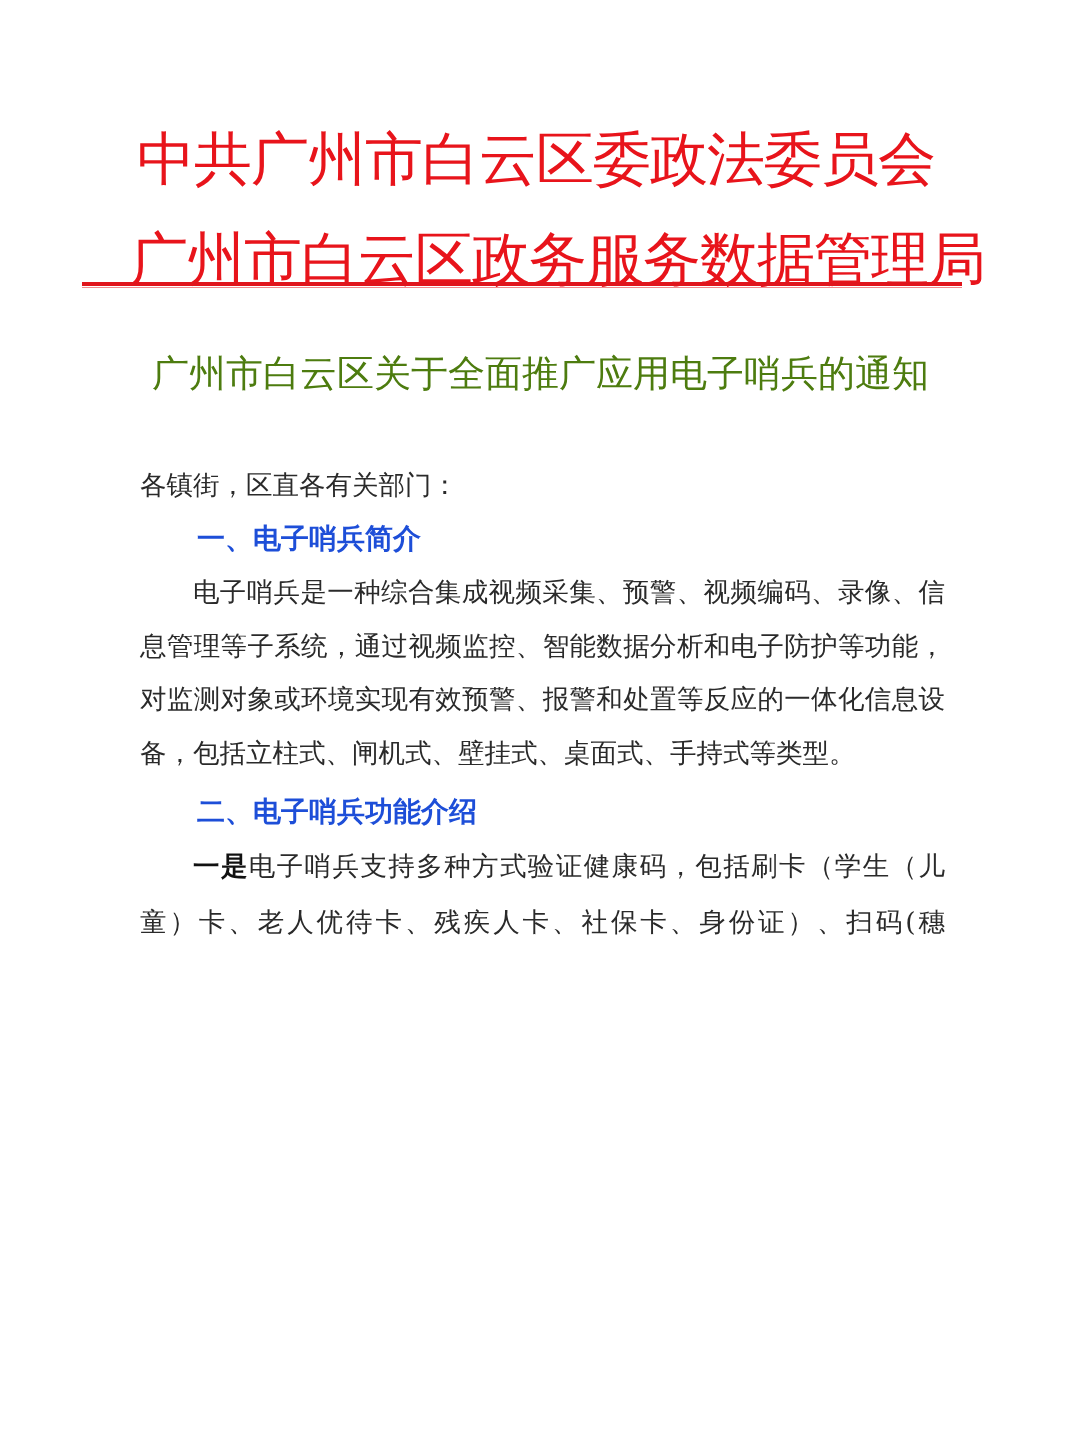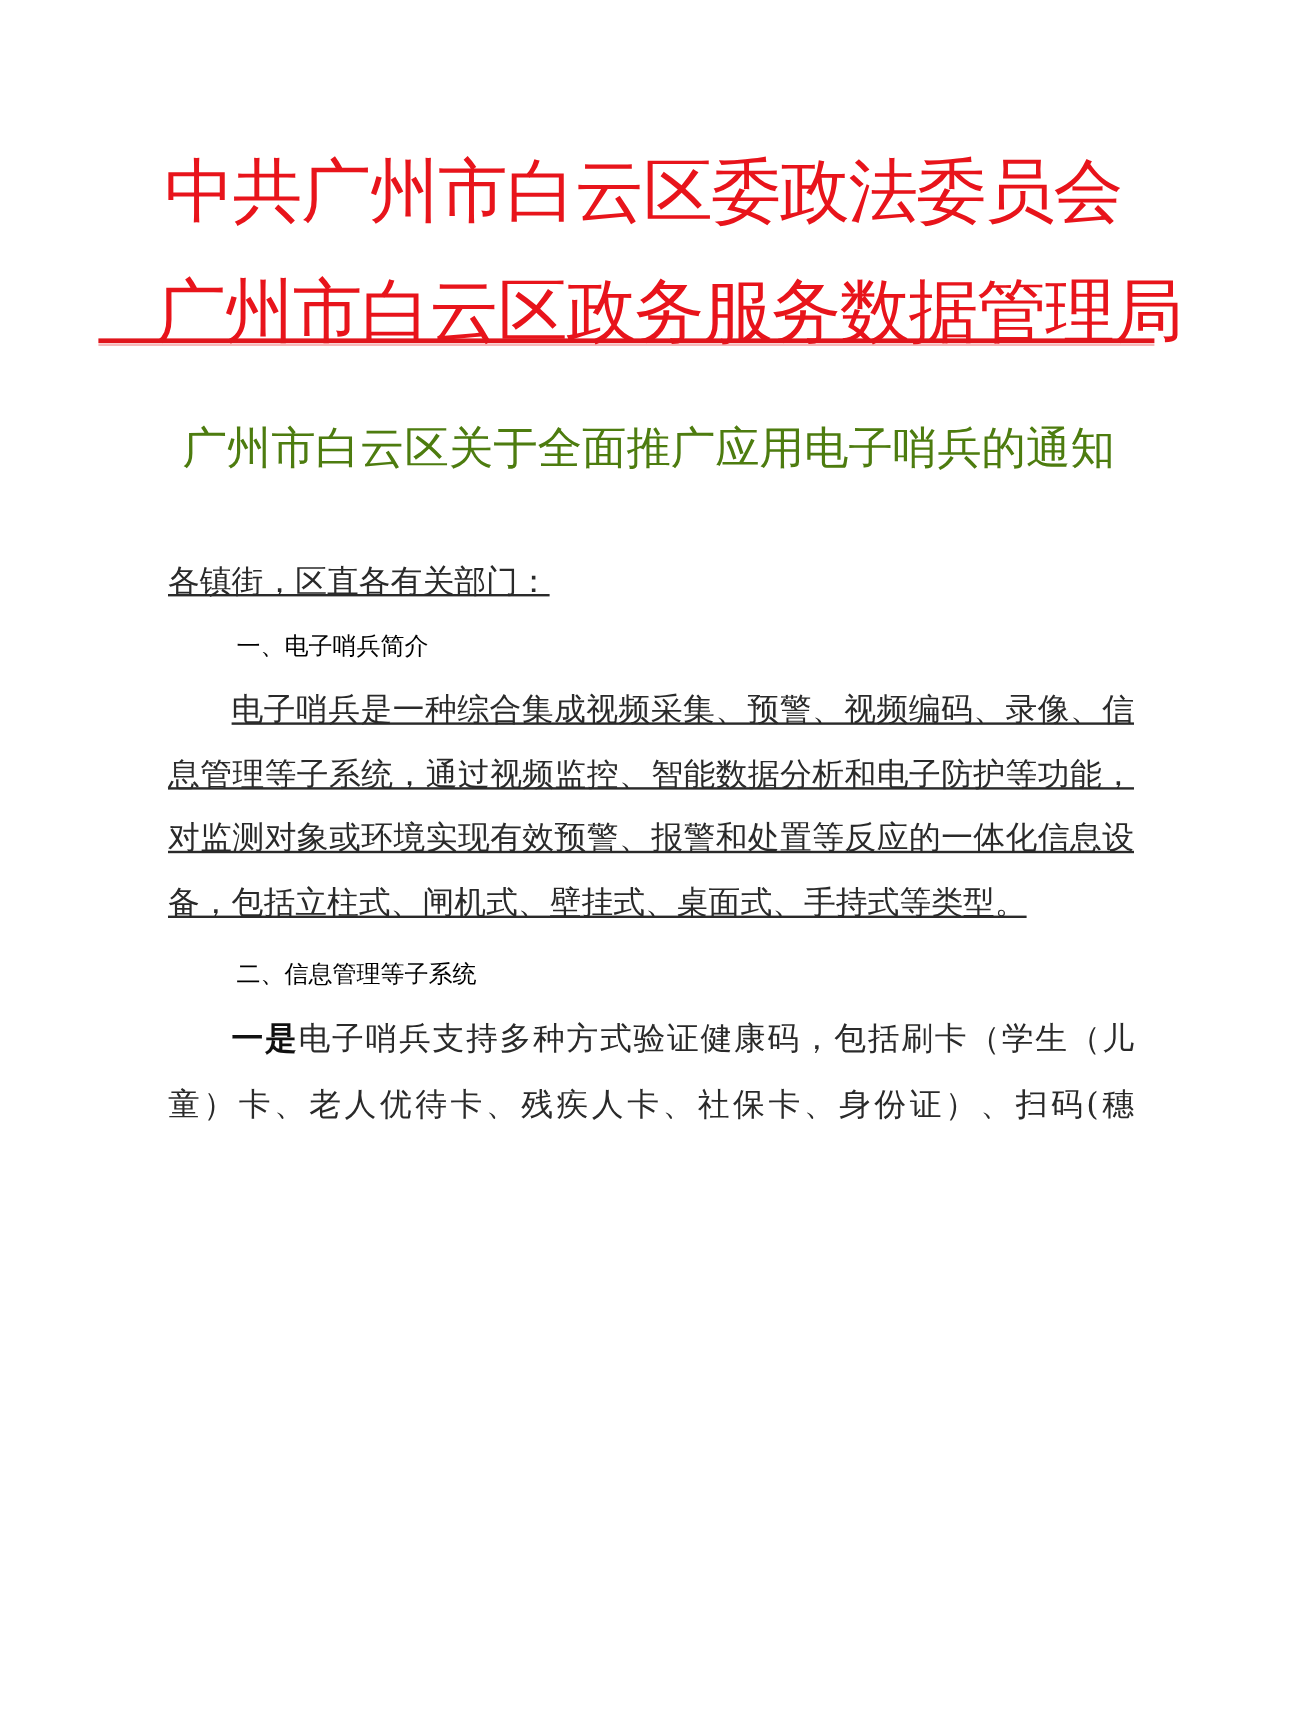--- a/index.html
+++ b/index.html
@@ -10,36 +10,36 @@
          white-space:nowrap; }
   .hdr1 { top:124px; left:137px; font-size:58px; letter-spacing:-1px; line-height:70px; }
   .hdr2 { top:224px; left:130px; font-size:58px; letter-spacing:-1px; line-height:70px; }
   .redline { position:absolute; left:82px; top:282px; width:880px; height:4px; background:#e0151c; }
   .redline2 { position:absolute; left:82px; top:287px; width:880px; height:1px; background:#f08a8d; }
   .title { position:absolute; top:348px; left:152px; font-size:37px; color:#4d7c0f;
            font-family:"DejaVu Sans","Liberation Sans",sans-serif; white-space:nowrap; line-height:52px; }
   .body { position:absolute; left:140px; top:458px; width:805px; font-size:26.5px;
           line-height:53.5px; color:#2a2a2a; }
   .p { margin:0; text-align:justify; text-align-last:justify; }
-  .p.last { text-align-last:left;text-decoration:underline; }
+  .p.last { text-align-last:left; }
   .indent { text-indent:53px; }
   .h { margin:0; padding-left:57px; font-family:"DejaVu Sans","Liberation Sans",sans-serif;
-       font-size:20px; color:#000000; font-weight:normal; line-height:53.5px; }
+       font-size:28px; color:#1d4ed8; font-weight:bold; line-height:53.5px; }
   .h2 { margin-top:6px; }
   b.lead { font-family:Liberation Mono, monospace; color:#111; }
 </style>
 </head>
 <body>
 
 <div class="hdr hdr1">中共广州市白云区委政法委员会</div>
 <div class="hdr hdr2">广州市白云区政务服务数据管理局</div>
 <div class="redline"></div>
 <div class="redline2"></div>
 
 <div class="title">广州市白云区关于全面推广应用电子哨兵的通知</div>
 
 <div class="body">
   <p class="p last">各镇街，区直各有关部门：</p>
   <p class="h">一、电子哨兵简介</p>
   <p class="p indent last">电子哨兵是一种综合集成视频采集、预警、视频编码、录像、信息管理等子系统，通过视频监控、智能数据分析和电子防护等功能，对监测对象或环境实现有效预警、报警和处置等反应的一体化信息设备，包括立柱式、闸机式、壁挂式、桌面式、手持式等类型。</p>
-  <p class="h h2">二、信息管理等子系统</p>
+  <p class="h h2">二、电子哨兵功能介绍</p>
   <p class="p indent"><b class="lead">一是</b><span>电子哨兵支持多种方式验证健康码，包括刷卡（学生（儿童）卡、老人优待卡、残疾人卡、社保卡、身份证）、扫码(穗</span></p>
 </div>
 
 </body></html>

